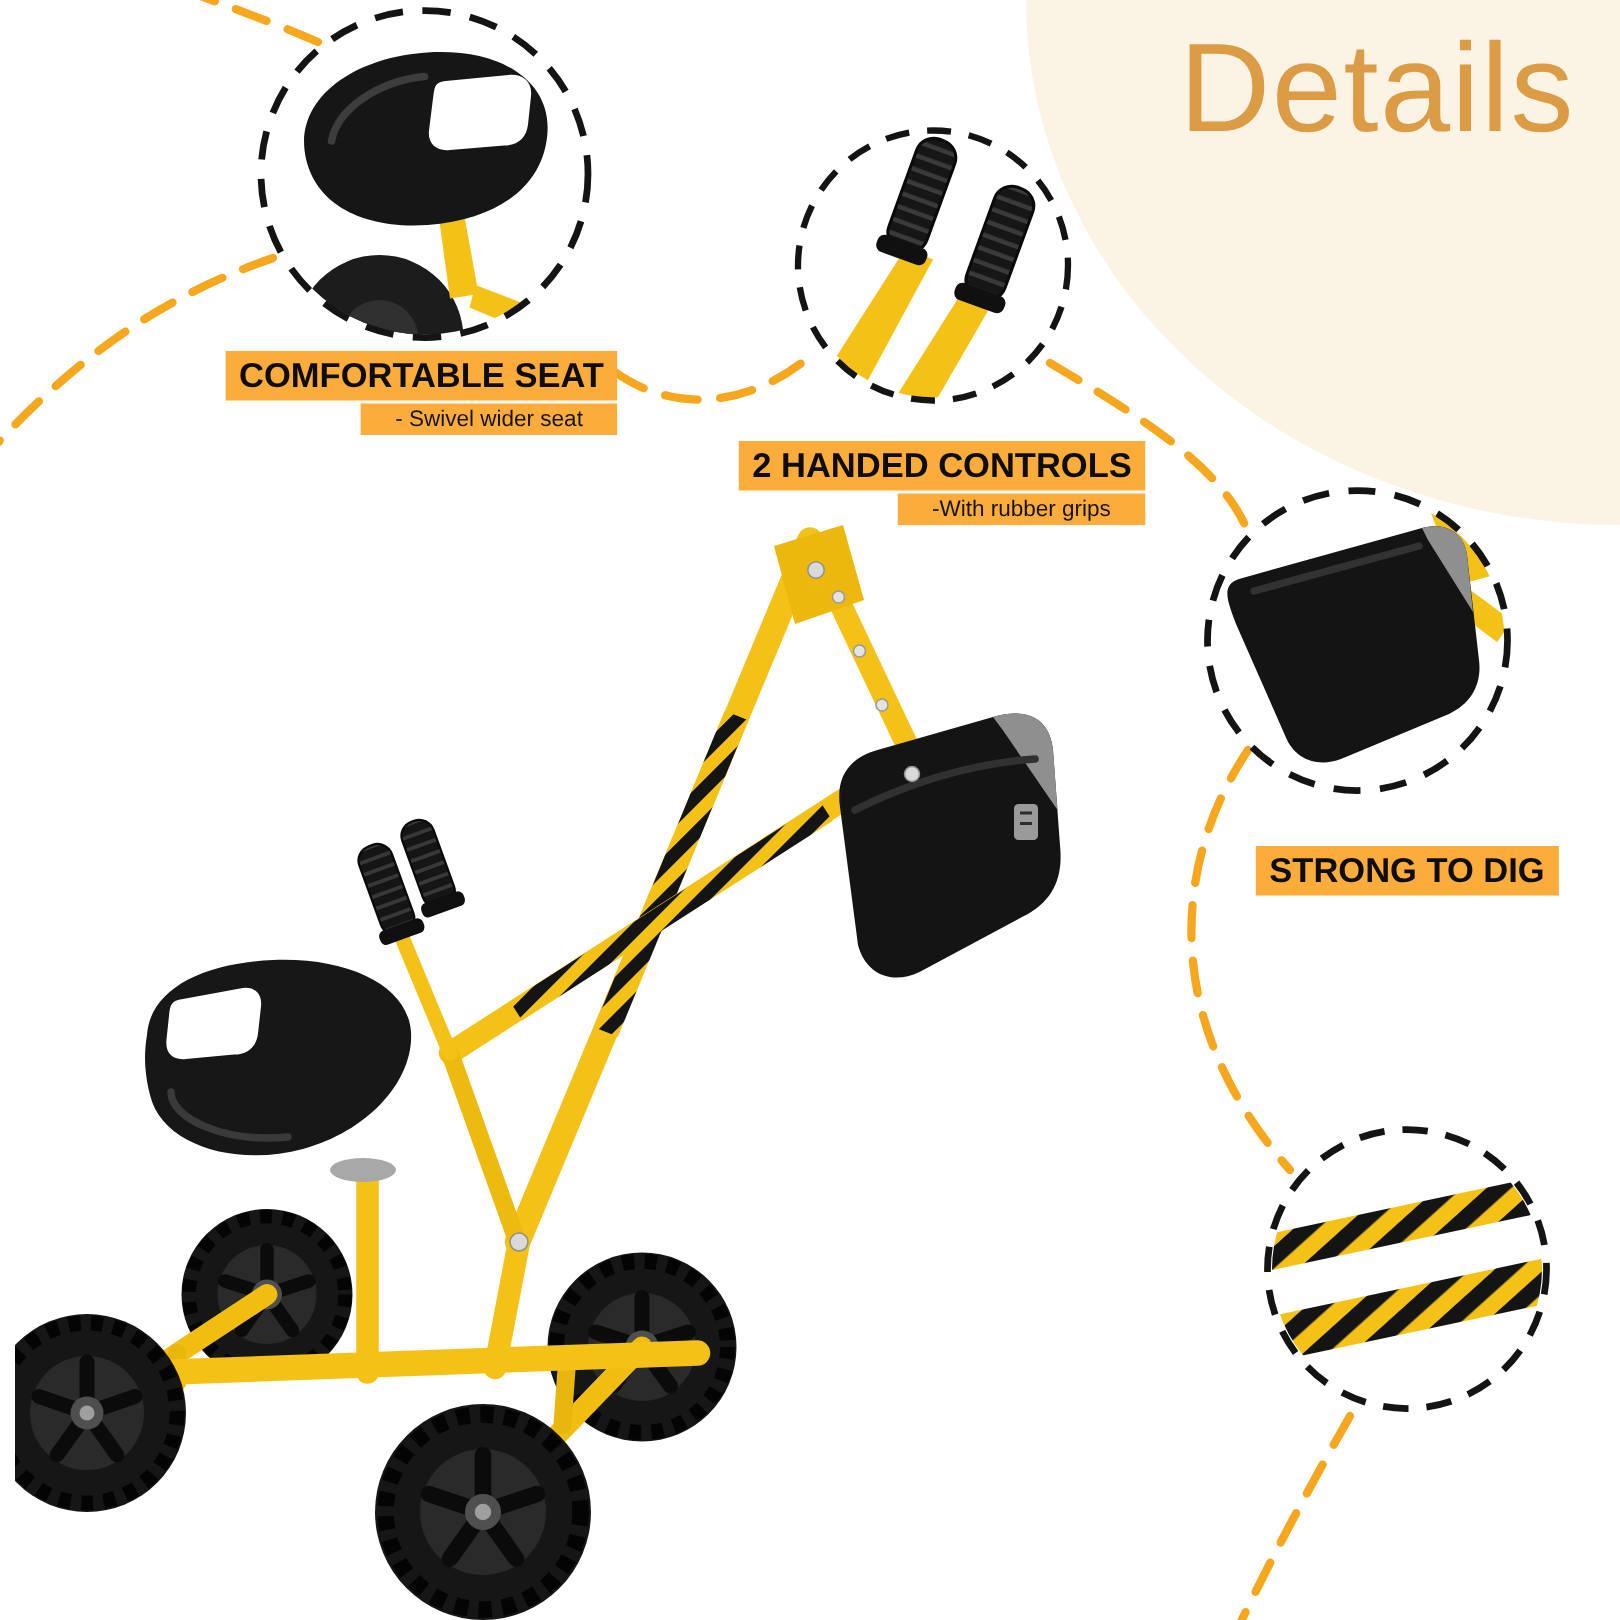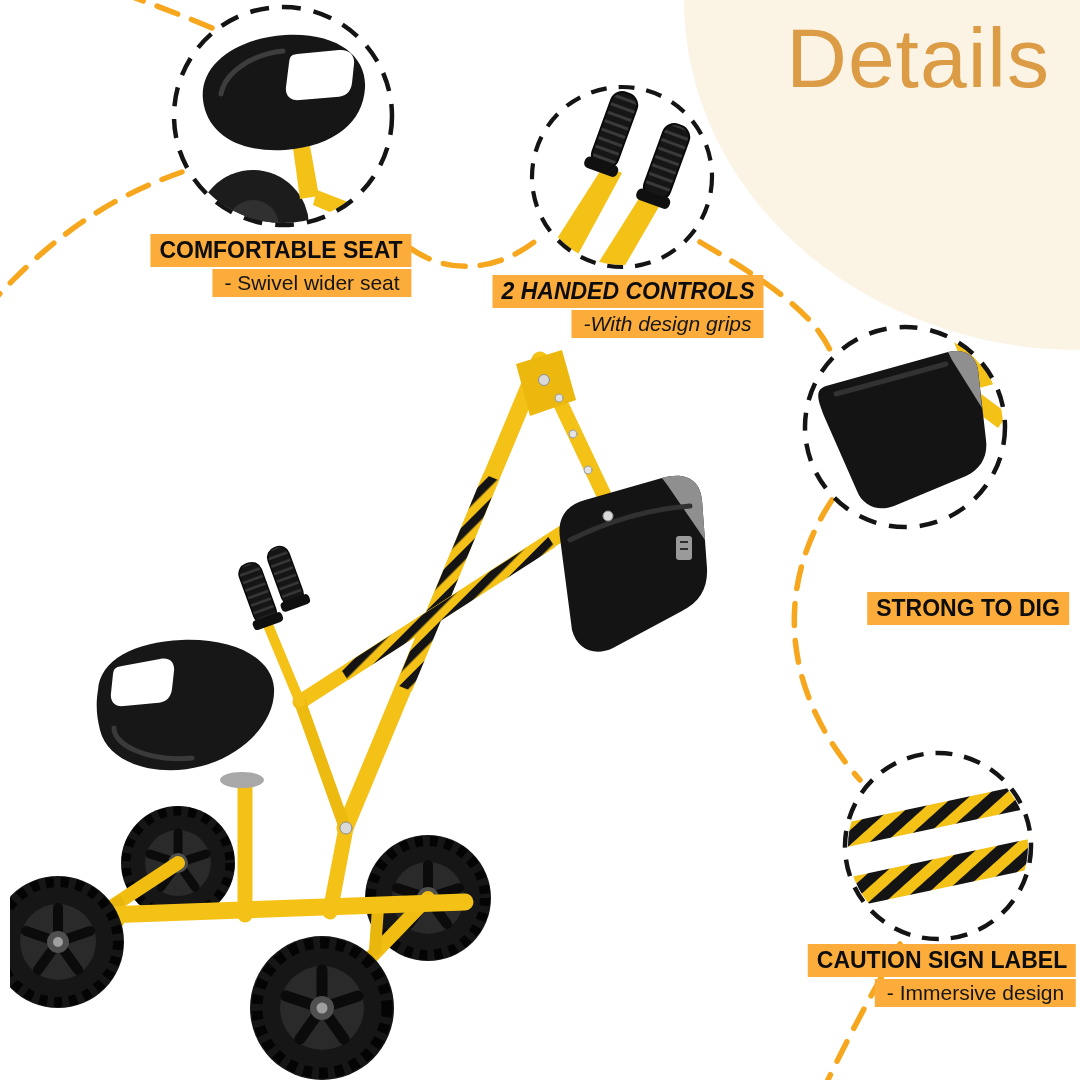--- a/index.html
+++ b/index.html
@@ -33,22 +33,22 @@
     background: #FBAC3B;
     color: #0d0d0d;
     font-weight: bold;
     font-size: 23px;
     padding: 3px 9px;
     white-space: nowrap;
   }
   .feature-label .f-sub {
     background: #FBAC3B;
     color: #151515;
-    font-size: 21px;
-    padding: 2px 12px;
+    font-size: 15px;
+    padding: 2px 23px;
     margin-top: 2px;
     white-space: nowrap;
   }
   .product { line-height: 0; }
 </style>
 </head>
 <body>
 
 <div id="canvas">
 
@@ -255,29 +255,25 @@
       </g>
       <circle cx="100" cy="100" r="93" fill="none" stroke="#141414" stroke-width="4.5" stroke-dasharray="17 12"></circle>
     </svg>
   </div>
 
   <div class="abs feature-label" style="left:281px; top:234px;">
     <span class="f-title">COMFORTABLE SEAT</span>
     <span class="f-sub">- Swivel wider seat</span>
   </div>
 
-  <div class="abs feature-label" style="left:628px; top:275px;font-style:italic;">
+  <div class="abs feature-label" style="left:628px; top:294px;">
     <span class="f-title">2 HANDED CONTROLS</span>
-    <span class="f-sub">-With design grips</span>
-  </div>
-
-  <div class="abs feature-label" style="left:968px; top:564px;margin-top:28px;">
+    <span class="f-sub">-With rubber grips</span>
+  </div>
+
+  <div class="abs feature-label" style="left:938px; top:564px;">
     <span class="f-title">STRONG TO DIG</span>
   </div>
 
-  <div class="abs feature-label" style="left:942px; top:944px;">
-    <span class="f-title">CAUTION SIGN LABEL</span>
-    <span class="f-sub">- Immersive design</span>
-  </div>
 
   <h1 class="abs details-title">Details</h1>
 
 </div>
 
 </body></html>

